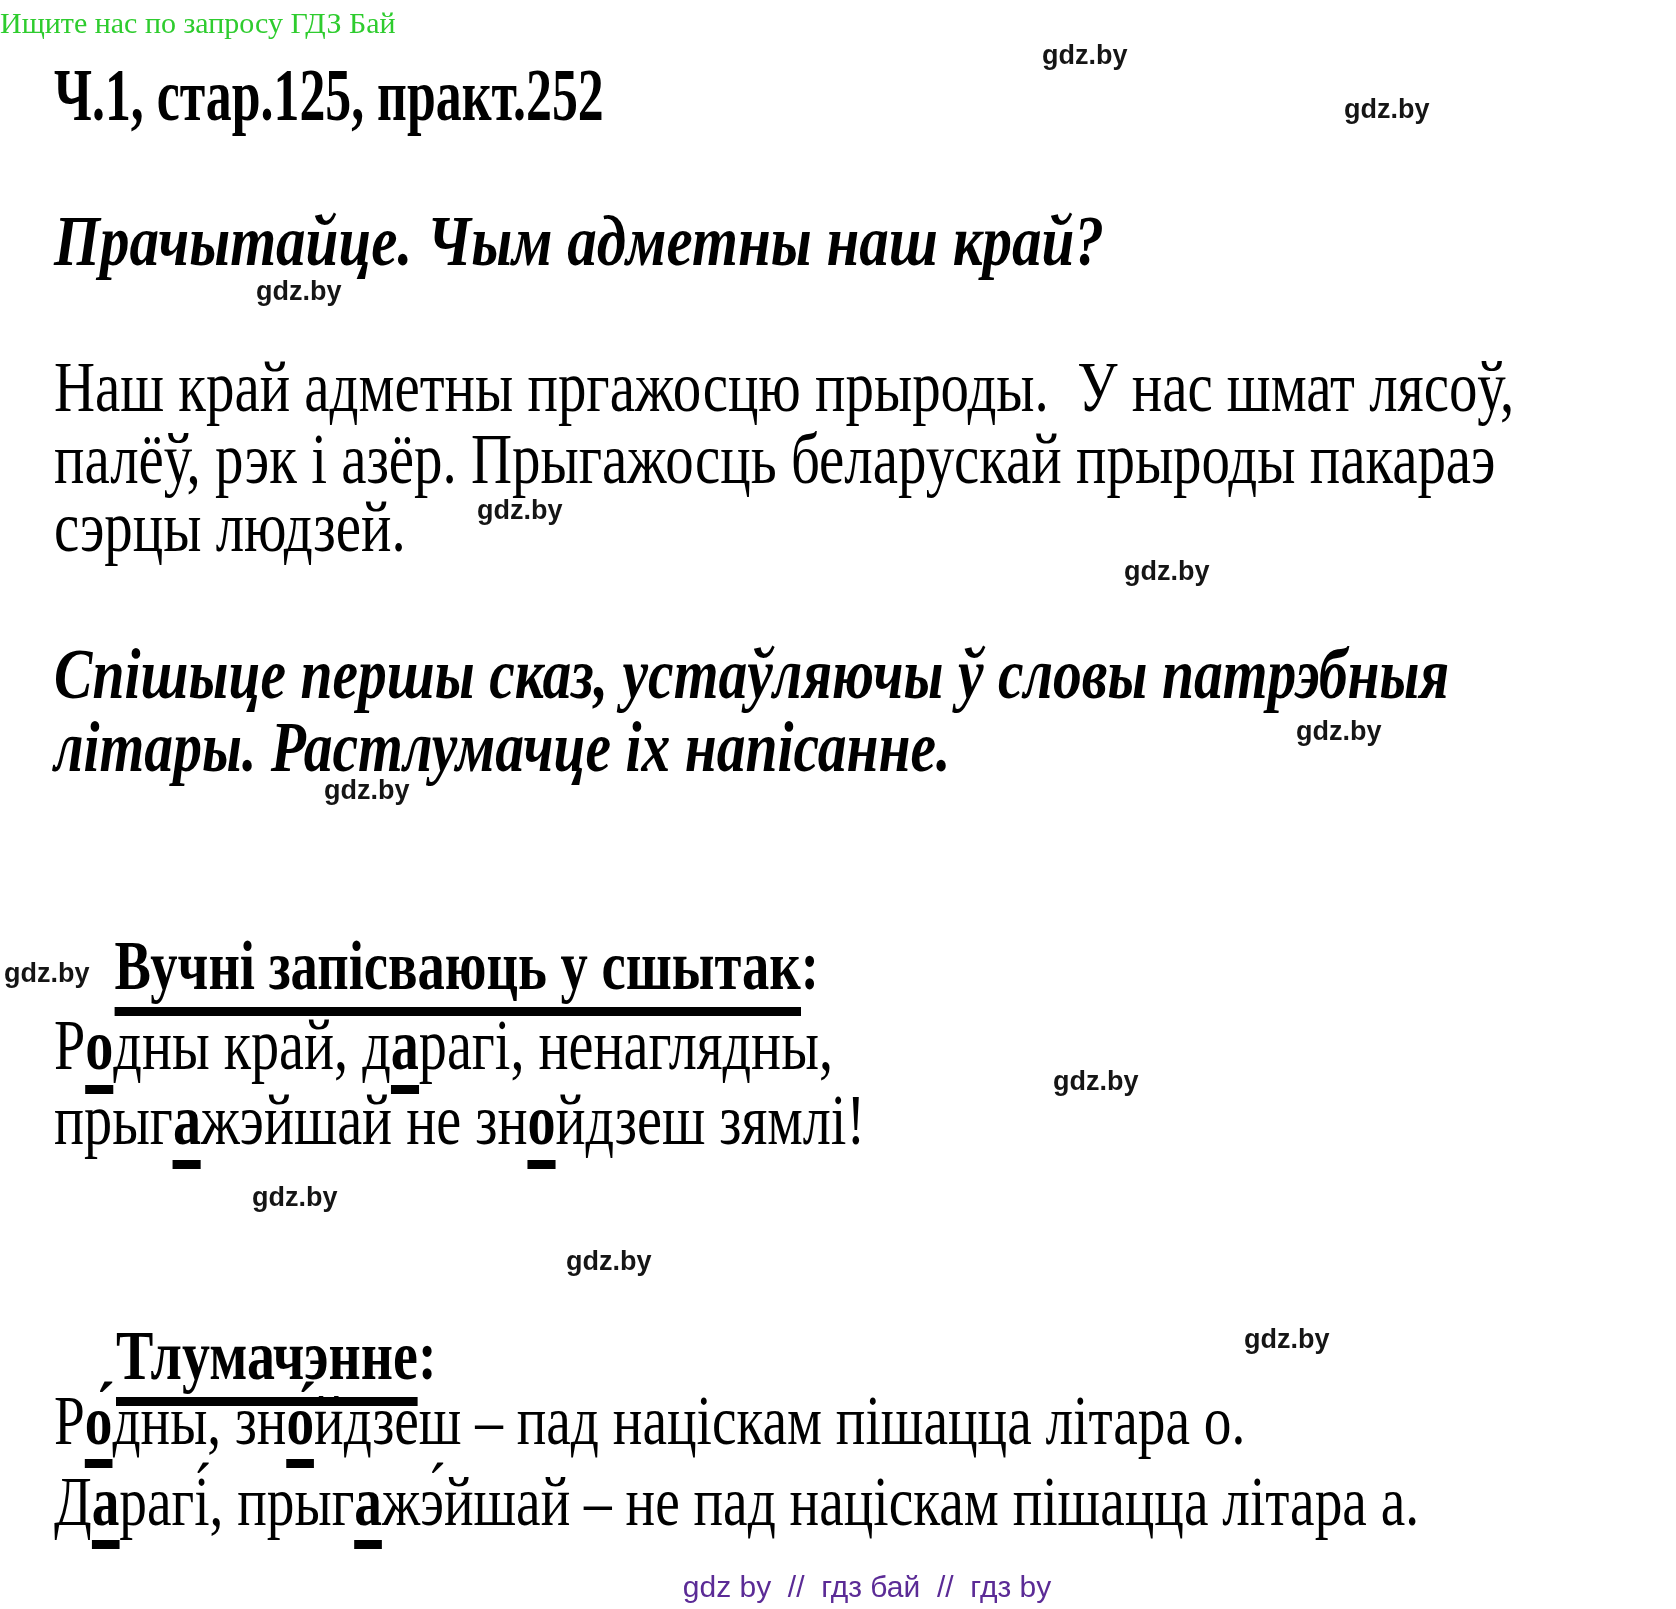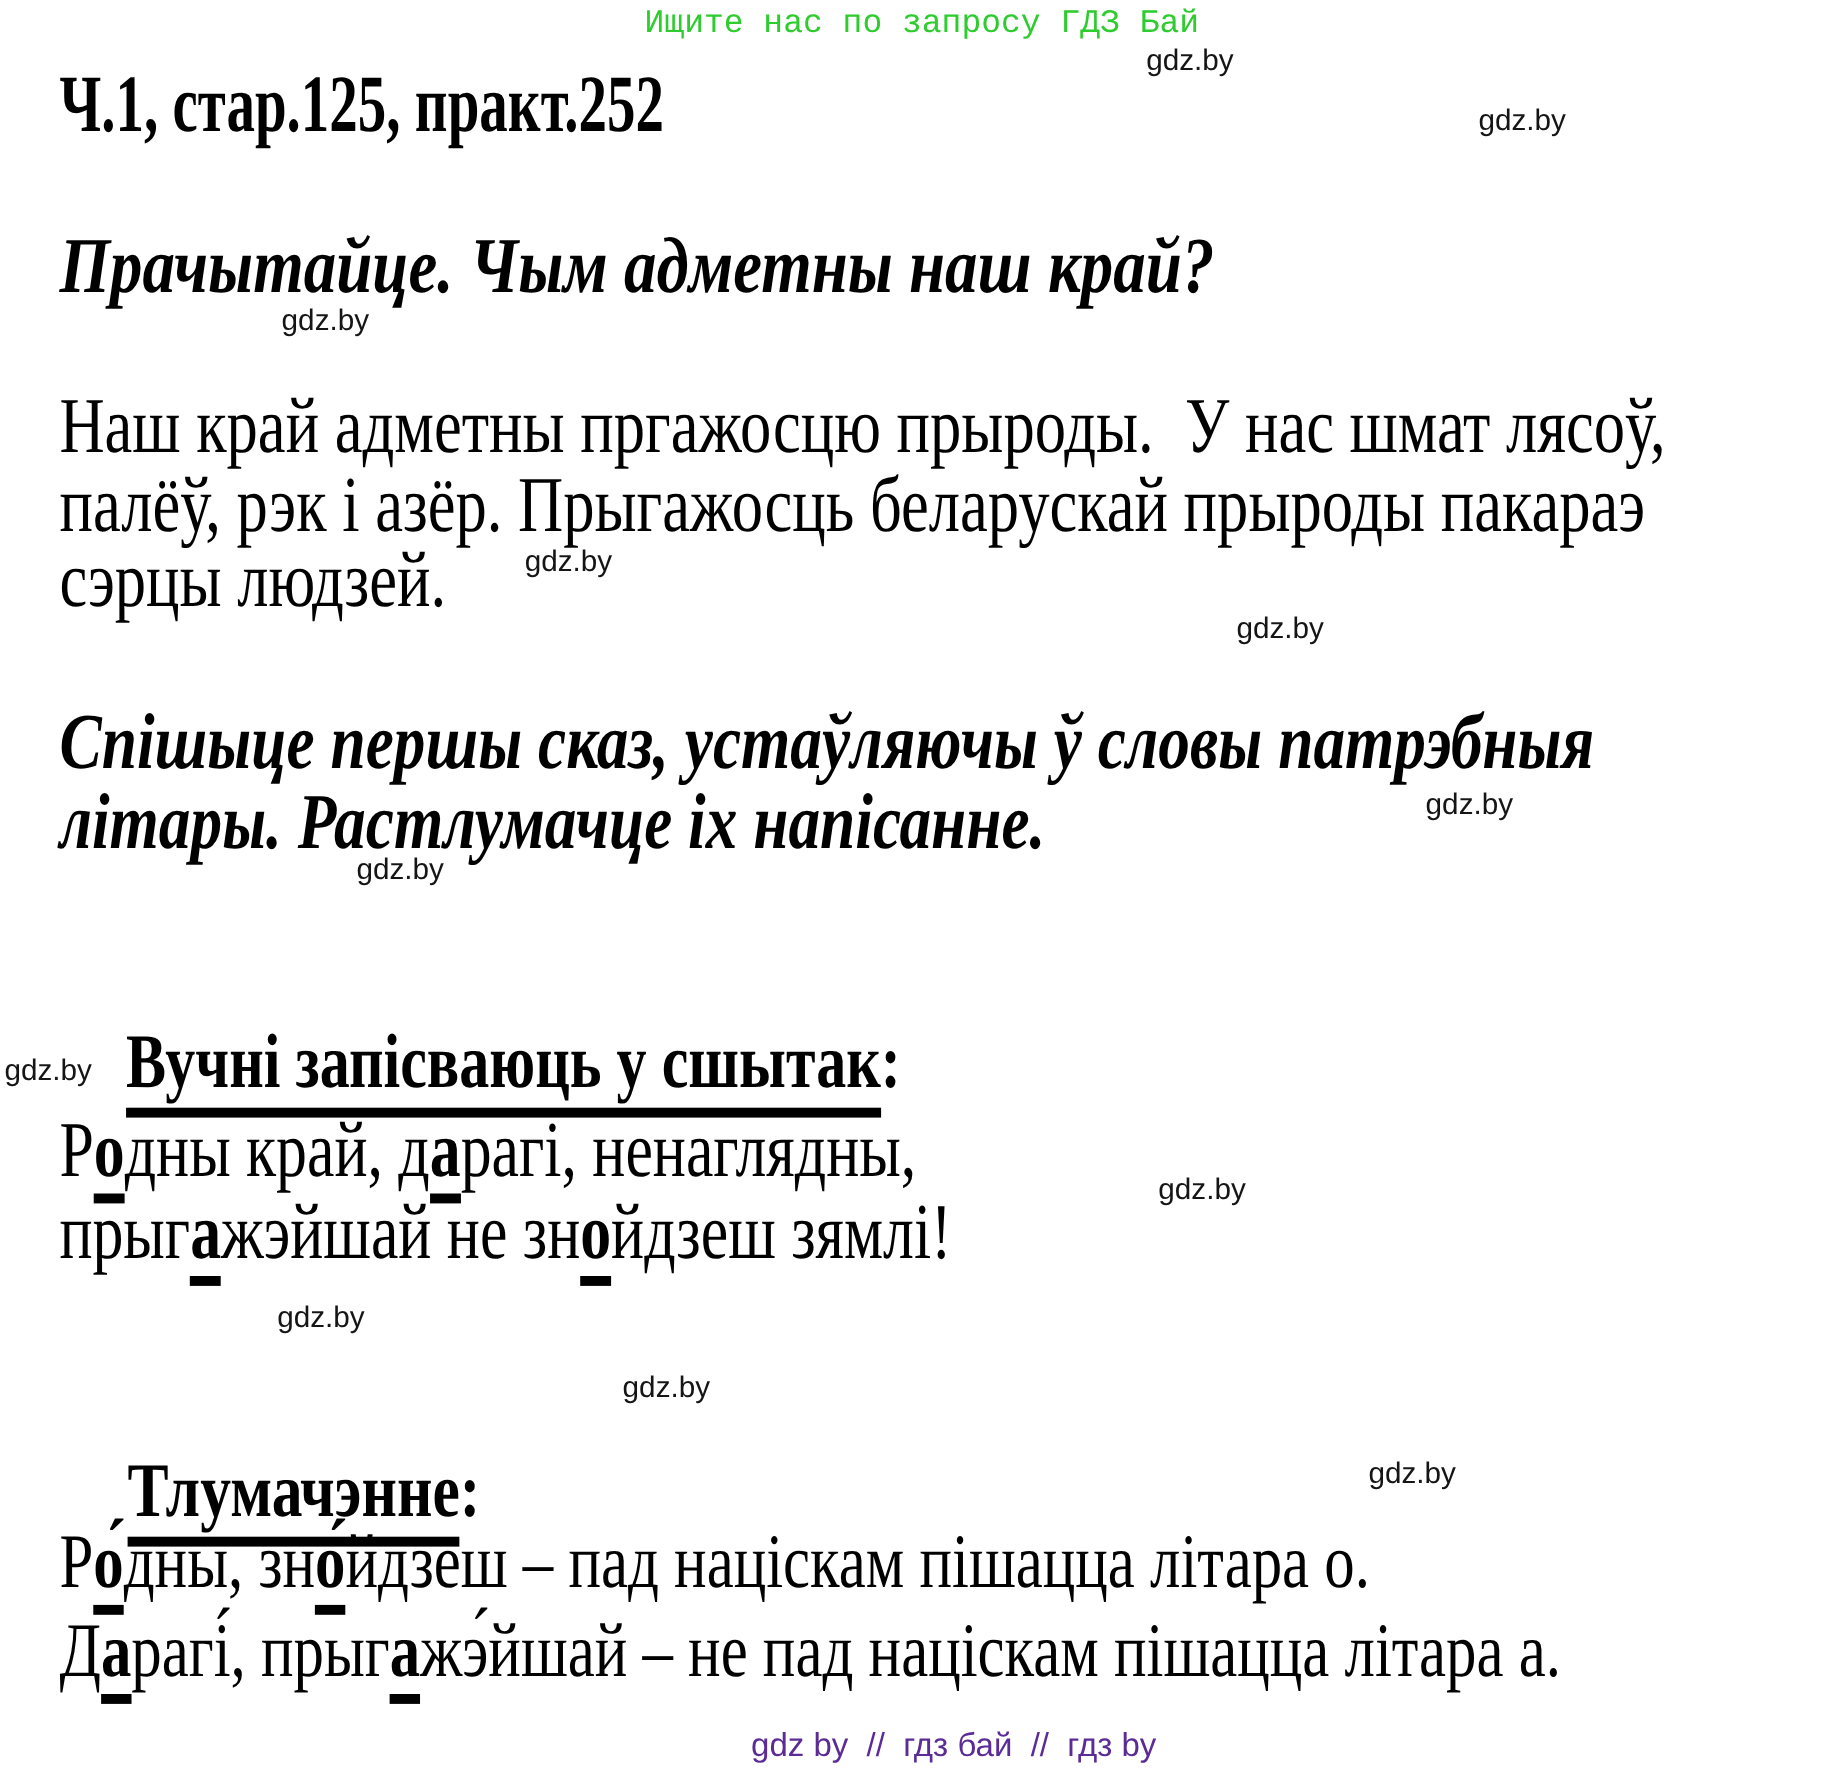--- a/index.html
+++ b/index.html
@@ -24,32 +24,33 @@
   .body-line       { font-size: 72px; transform: scaleX(0.79); }
   .heading-line    { font-size: 70px; font-weight: bold; transform: scaleX(0.78); }
   .verse-line      { font-size: 72px; transform: scaleX(0.78); }
   .expl-line       { font-size: 70px; transform: scaleX(0.79); }
   .u-thick { border-bottom: 9px solid #000; padding-bottom: 3px; }
   .hl { font-weight: bold; border-bottom: 9px solid #000; }
   .banner {
     position: absolute;
     left: 0; top: 6px;
     width: 100%;
-    text-align: center;
-    font-family: Liberation Mono, monospace;
+    text-align: left;
+    font-family: Liberation Serif, serif;
     font-size: 30px;
     line-height: 1.1;
   }
   .wm {
     position: absolute;
     font-family: "Liberation Sans", sans-serif;
     font-size: 27px;
     color: #151515;
     line-height: 1;
     white-space: nowrap;
+    font-weight: bold;
   }
   .footer {
     position: absolute;
     left: 0; top: 1570px;
     width: 100%;
     text-align: center;
     font-family: "Liberation Sans", sans-serif;
     font-size: 30px;
     line-height: 1.1;
     white-space: pre;

